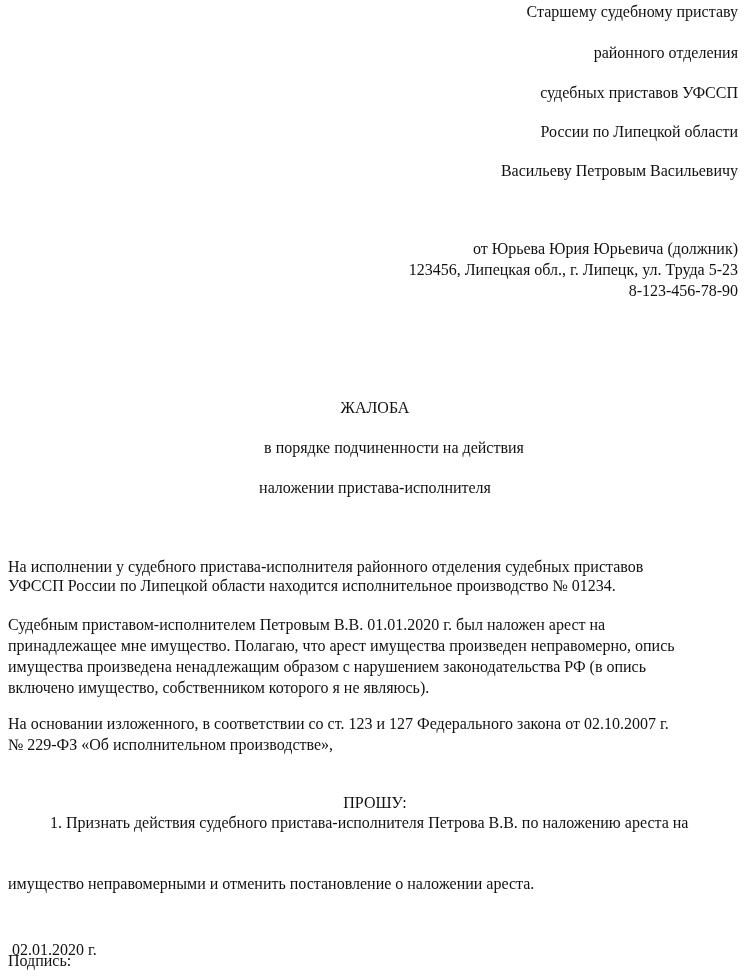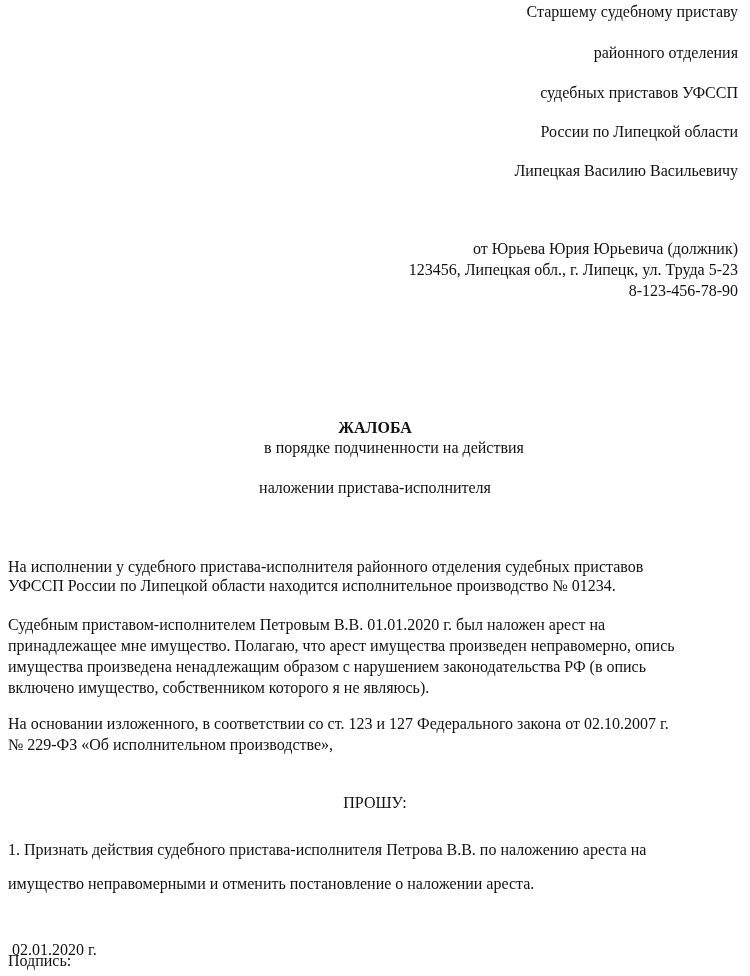--- a/index.html
+++ b/index.html
@@ -37,31 +37,31 @@
 </head>
 <body>
 
 <div>
 
   <div>
     <div class="line right" style="top:2px;">Старшему судебному приставу</div>
     <div class="line right" style="top:43px;">районного отделения</div>
     <div class="line right" style="top:83px;">судебных приставов УФССП</div>
     <div class="line right" style="top:122px;">России по Липецкой области</div>
-    <div class="line right" style="top:161px;">Липецкая Василию Васильевичу</div>
+    <div class="line right" style="top:161px;">Васильеву Петровым Васильевичу</div>
   </div>
 
   <div>
     <div class="line right" style="top:239px;">от Юрьева Юрия Юрьевича (должник)</div>
     <div class="line right" style="top:260px;">123456, Липецкая обл., г. Липецк, ул. Труда 5-23</div>
     <div class="line right" style="top:281px;">8-123-456-78-90</div>
   </div>
 
   <div>
-    <div class="line center" style="top:418px;font-weight:bold;">ЖАЛОБА</div>
+    <div class="line center" style="top:398px;">ЖАЛОБА</div>
     <div class="line center" style="top:438px;padding-left:19px;">в порядке подчиненности на действия</div>
     <div class="line center" style="top:478px;">наложении пристава-исполнителя</div>
   </div>
 
   <div>
     <div>
       <div class="line left" style="top:557px;">На исполнении у судебного пристава-исполнителя районного отделения судебных приставов</div>
       <div class="line left" style="top:576px;">УФССП России по Липецкой области находится исполнительное производство № 01234.</div>
     </div>
 
@@ -73,21 +73,21 @@
     </div>
 
     <div>
       <div class="line left" style="top:714px;">На основании изложенного, в соответствии со ст. 123 и 127 Федерального закона от 02.10.2007 г.</div>
       <div class="line left" style="top:735px;">№ 229-ФЗ «Об исполнительном производстве»,</div>
     </div>
 
     <div class="line center" style="top:793px;">ПРОШУ:</div>
 
     <div>
-      <div class="line left" style="top:840px;">1.  Признать действия судебного пристава-исполнителя Петрова В.В. по наложению ареста на</div>
+      <div class="line left" style="top:813px;margin-left:42px;">1.  Признать действия судебного пристава-исполнителя Петрова В.В. по наложению ареста на</div>
       <div class="line left" style="top:834px;margin-top:40px;">имущество неправомерными и отменить постановление о наложении ареста.</div>
     </div>
   </div>
 
   <div>
     <div class="line left" style="top:911px; white-space:pre;margin-top:29px;"> 02.01.2020 г.</div>
     <div class="line left" style="top:951px;">Подпись:</div>
   </div>
 
 </div>

